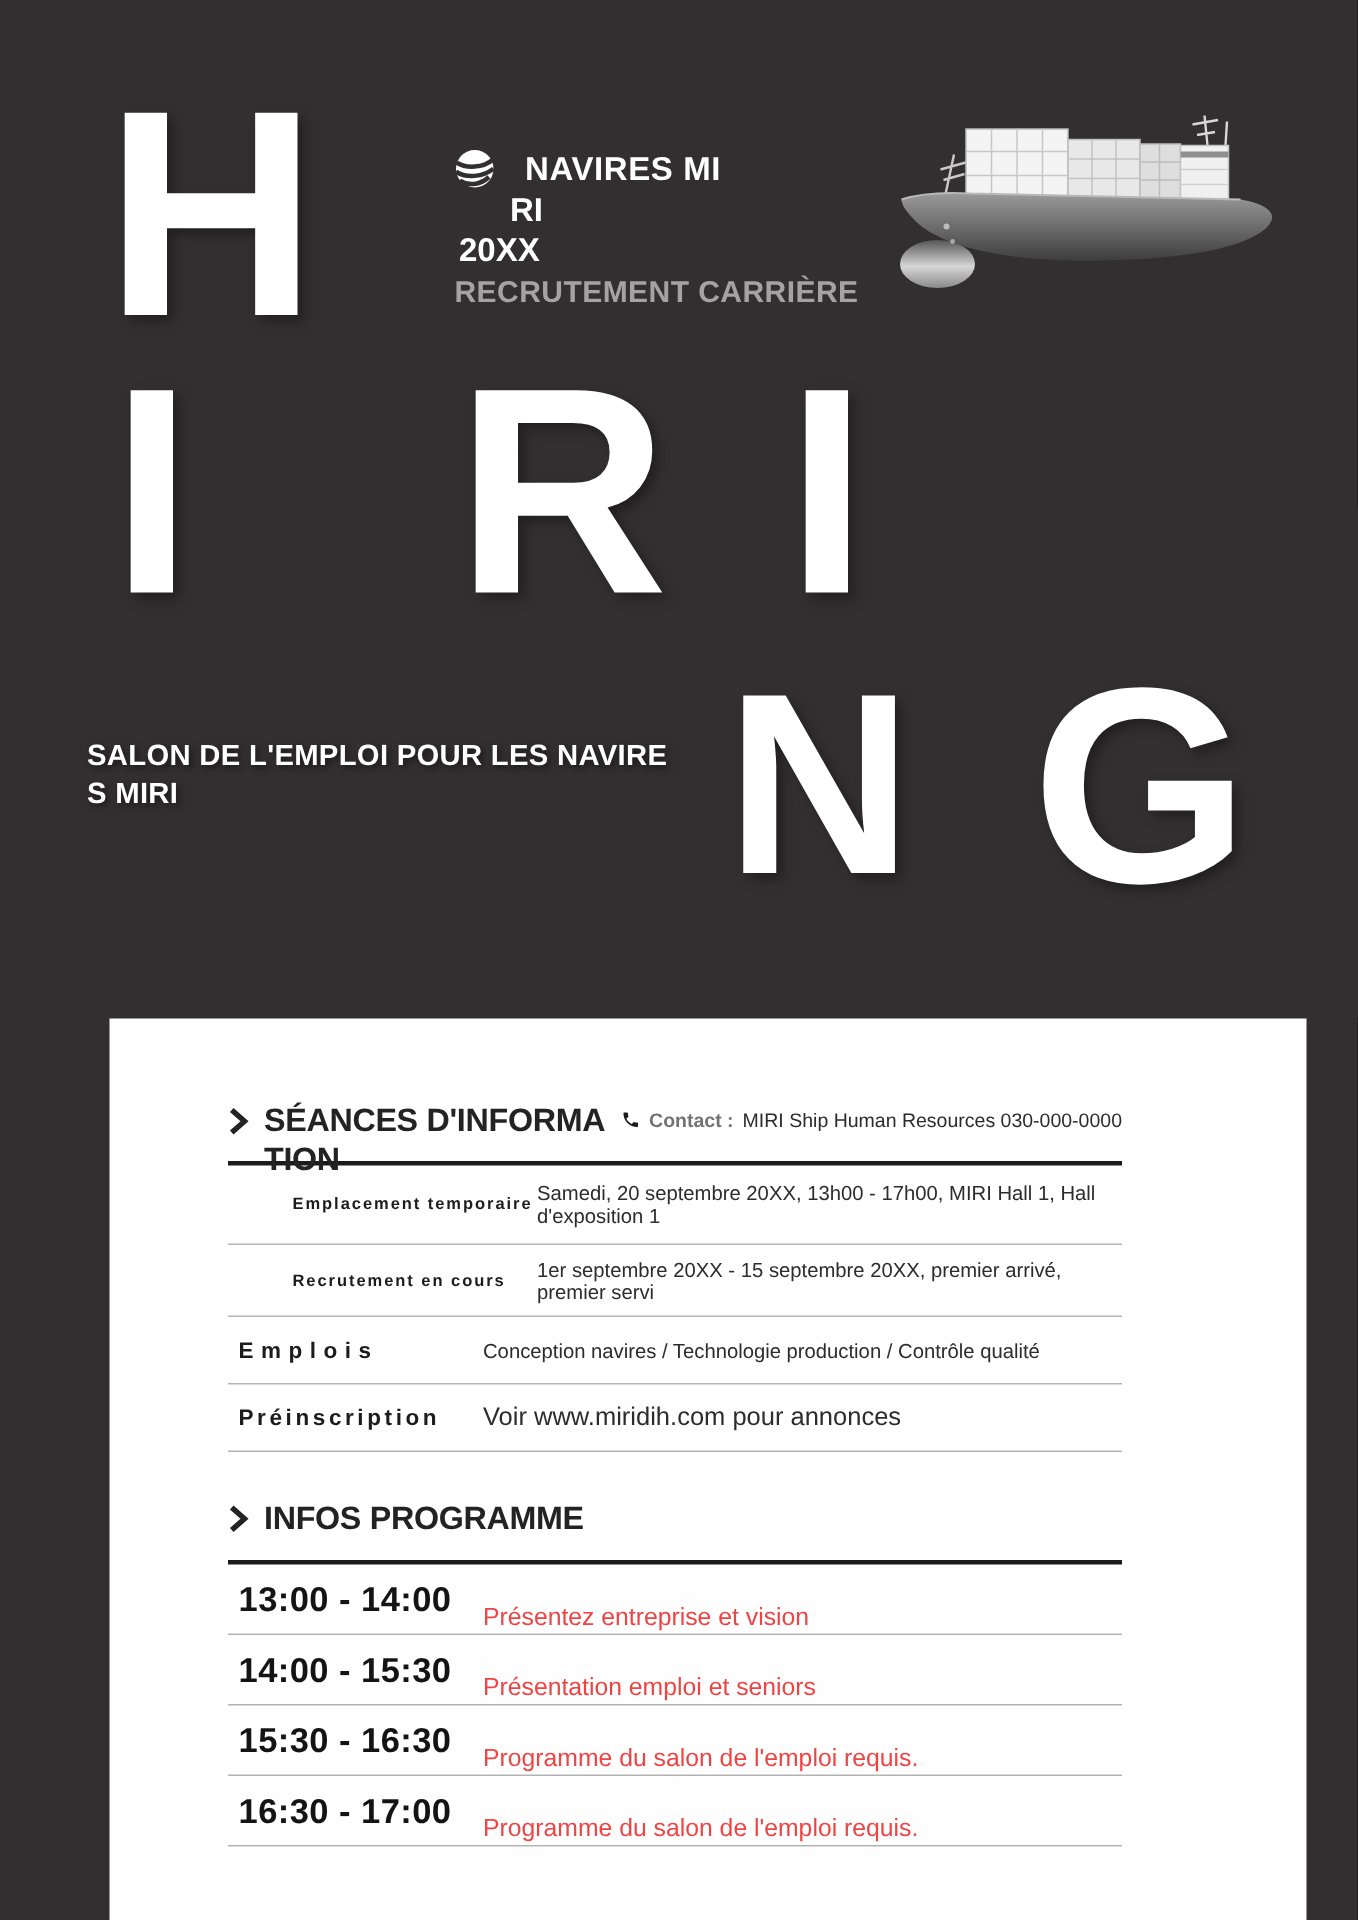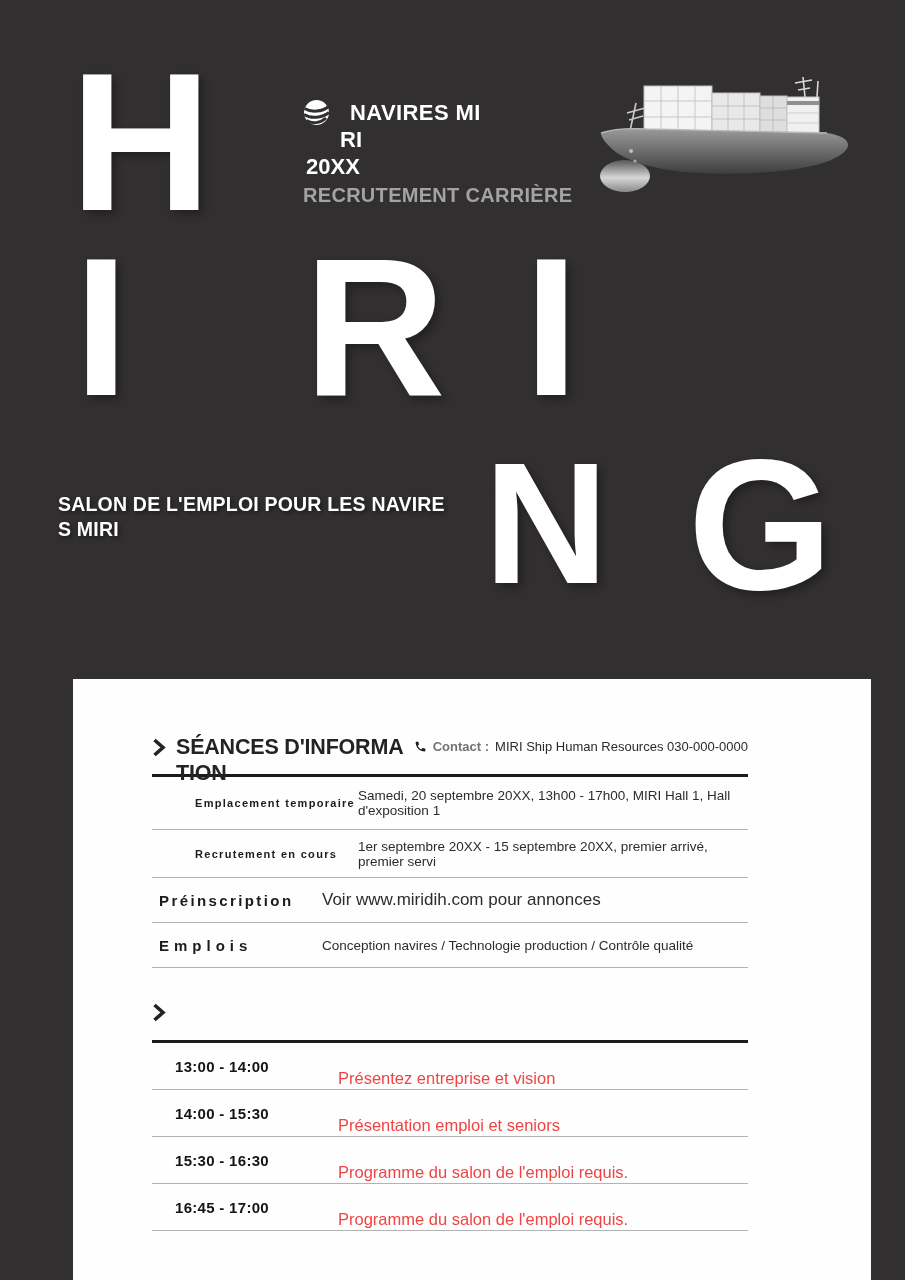--- a/index.html
+++ b/index.html
@@ -56,21 +56,21 @@
   .row .val{flex:1;color:#2c2c2c;}
   .r1{height:52px;} .r2{height:47px;} .r3{height:44px;} .r4{height:44px;}
   .lbl-sm{font-size:11px;letter-spacing:1.3px;margin-left:36px;}
   .lbl-md{font-size:15px;letter-spacing:2.4px;}
   .lbl-md.sp-wide{letter-spacing:5px;}
   .val-sm{font-size:13.5px;}
   .val-lg{font-size:17px;color:#232323;}
   
   .prog-table{position:absolute;left:0;top:364px;width:596px;}
   .prow{display:flex;align-items:center;border-bottom:1px solid #b3b3b3;height:46px;}
-  .prow .time{flex:0 0 163px;padding-left:7px;font-size:15px;font-weight:700;color:#141414;letter-spacing:.3px;margin-left:16px;}
+  .prow .time{flex:0 0 163px;padding-left:7px;font-size:23px;font-weight:700;color:#141414;letter-spacing:.3px;}
   .prow .act{flex:1;font-size:16.5px;color:#ef4444;margin-top:25px;}
 </style>
 </head>
 <body>
 
 <div class="poster">
 
   <div class="ltr ltr-h">H</div>
   <div class="ltr ltr-i1">I</div>
   <div class="ltr ltr-r">R</div>
@@ -162,52 +162,55 @@
 
       <div class="info-table">
         <div class="row r1">
           <div class="lbl lbl-sm">Emplacement temporaire</div>
           <div class="val val-sm">Samedi, 20 septembre 20XX, 13h00 - 17h00, MIRI Hall 1, Hall d'exposition 1</div>
         </div>
         <div class="row r2">
           <div class="lbl lbl-sm">Recrutement en cours</div>
           <div class="val val-sm">1er septembre 20XX - 15 septembre 20XX, premier arrivé, premier servi</div>
         </div>
+        <div class="row r3">
+          <div class="lbl lbl-md sp-wide">Emplois</div>
+          <div class="val val-sm">Conception navires / Technologie production / Contrôle qualité</div>
+        </div>
         <div class="row r4">
           <div class="lbl lbl-md">Préinscription</div>
           <div class="val val-lg">Voir www.miridih.com pour annonces</div>
-        </div>
-        <div class="row r3">
-          <div class="lbl lbl-md sp-wide">Emplois</div>
-          <div class="val val-sm">Conception navires / Technologie production / Contrôle qualité</div>
         </div>
       </div>
 
       <div class="sec-head prog-head">
         <svg class="chev" width="14" height="19" viewBox="0 0 14 19">
           <polyline points="2.5,2 11,9.5 2.5,17" fill="none" stroke="#232323" stroke-width="3.6"></polyline>
         </svg>
+        <div class="sec-title">
+          <span>INFOS PROGRAMME</span>
+        </div>
       </div>
 
       <div class="rule-thick rule-prog"></div>
 
       <div class="prog-table">
         <div class="prow">
           <div class="time">13:00 - 14:00</div>
           <div class="act">Présentez entreprise et vision</div>
         </div>
         <div class="prow">
           <div class="time">14:00 - 15:30</div>
           <div class="act">Présentation emploi et seniors</div>
         </div>
         <div class="prow">
           <div class="time">15:30 - 16:30</div>
           <div class="act">Programme du salon de l'emploi requis.</div>
         </div>
         <div class="prow">
-          <div class="time">16:45 - 17:00</div>
+          <div class="time">16:30 - 17:00</div>
           <div class="act">Programme du salon de l'emploi requis.</div>
         </div>
       </div>
 
     </div>
   </div>
 </div>
 
 </body></html>

